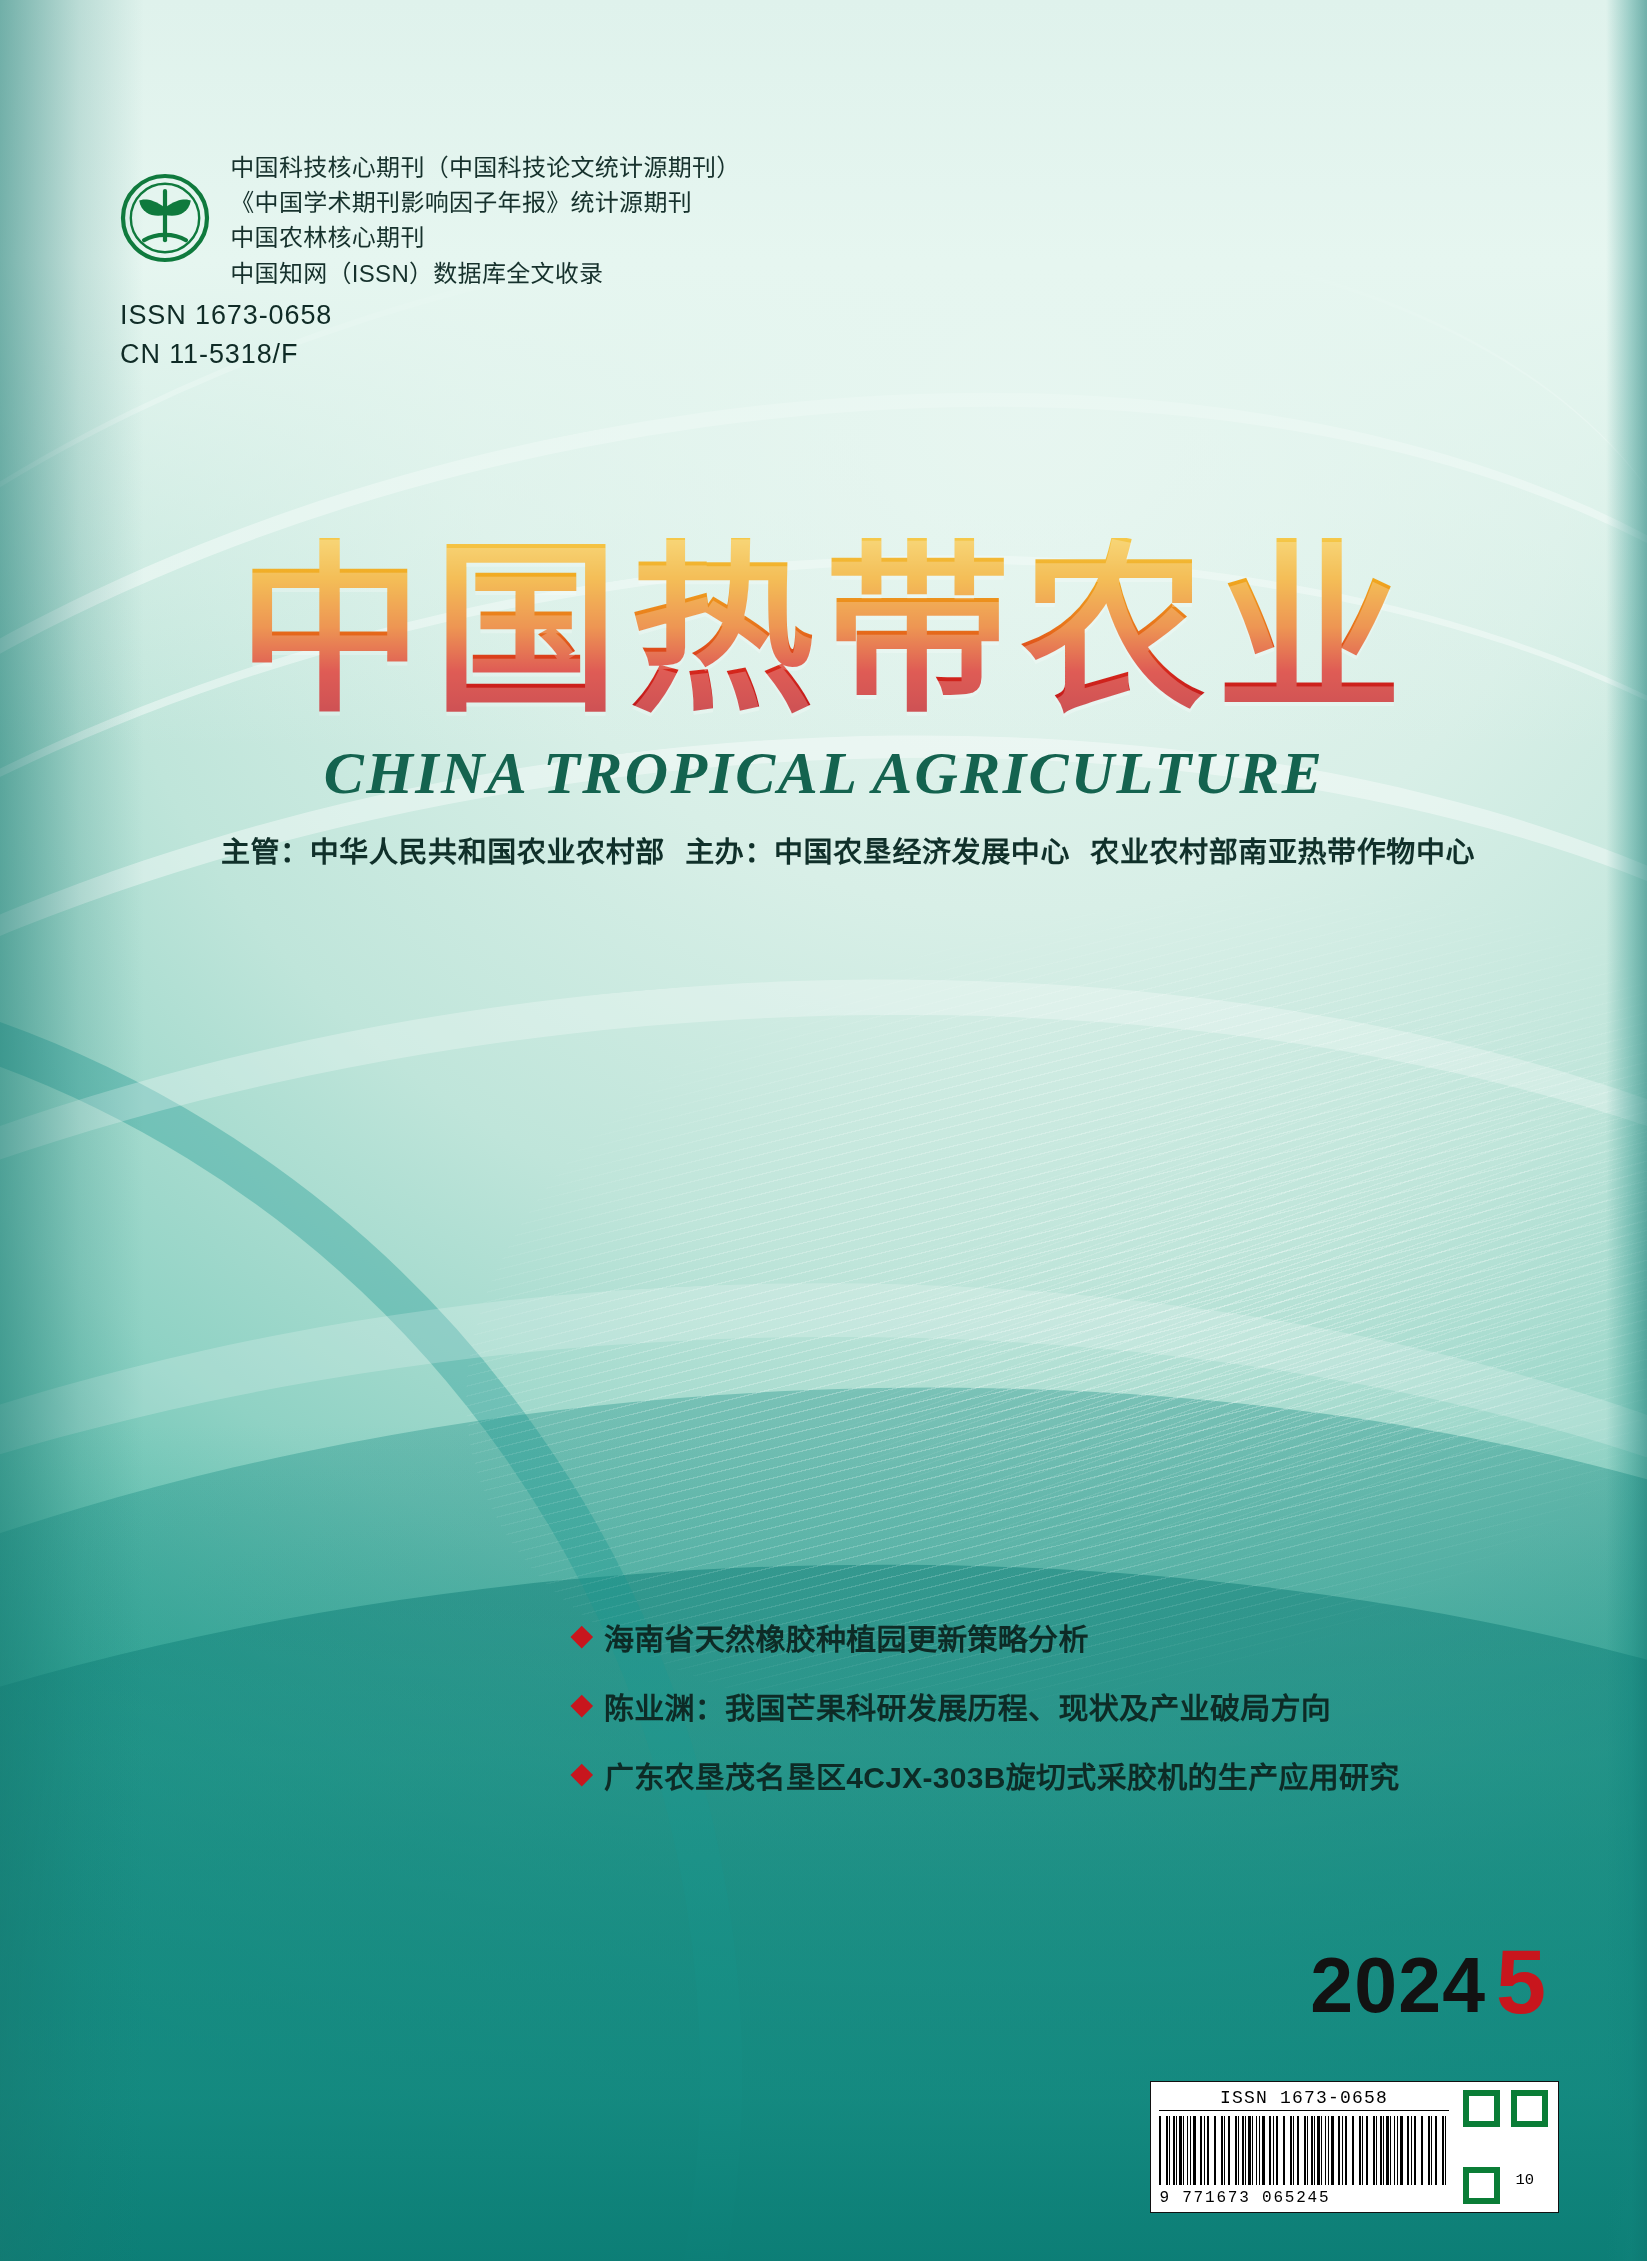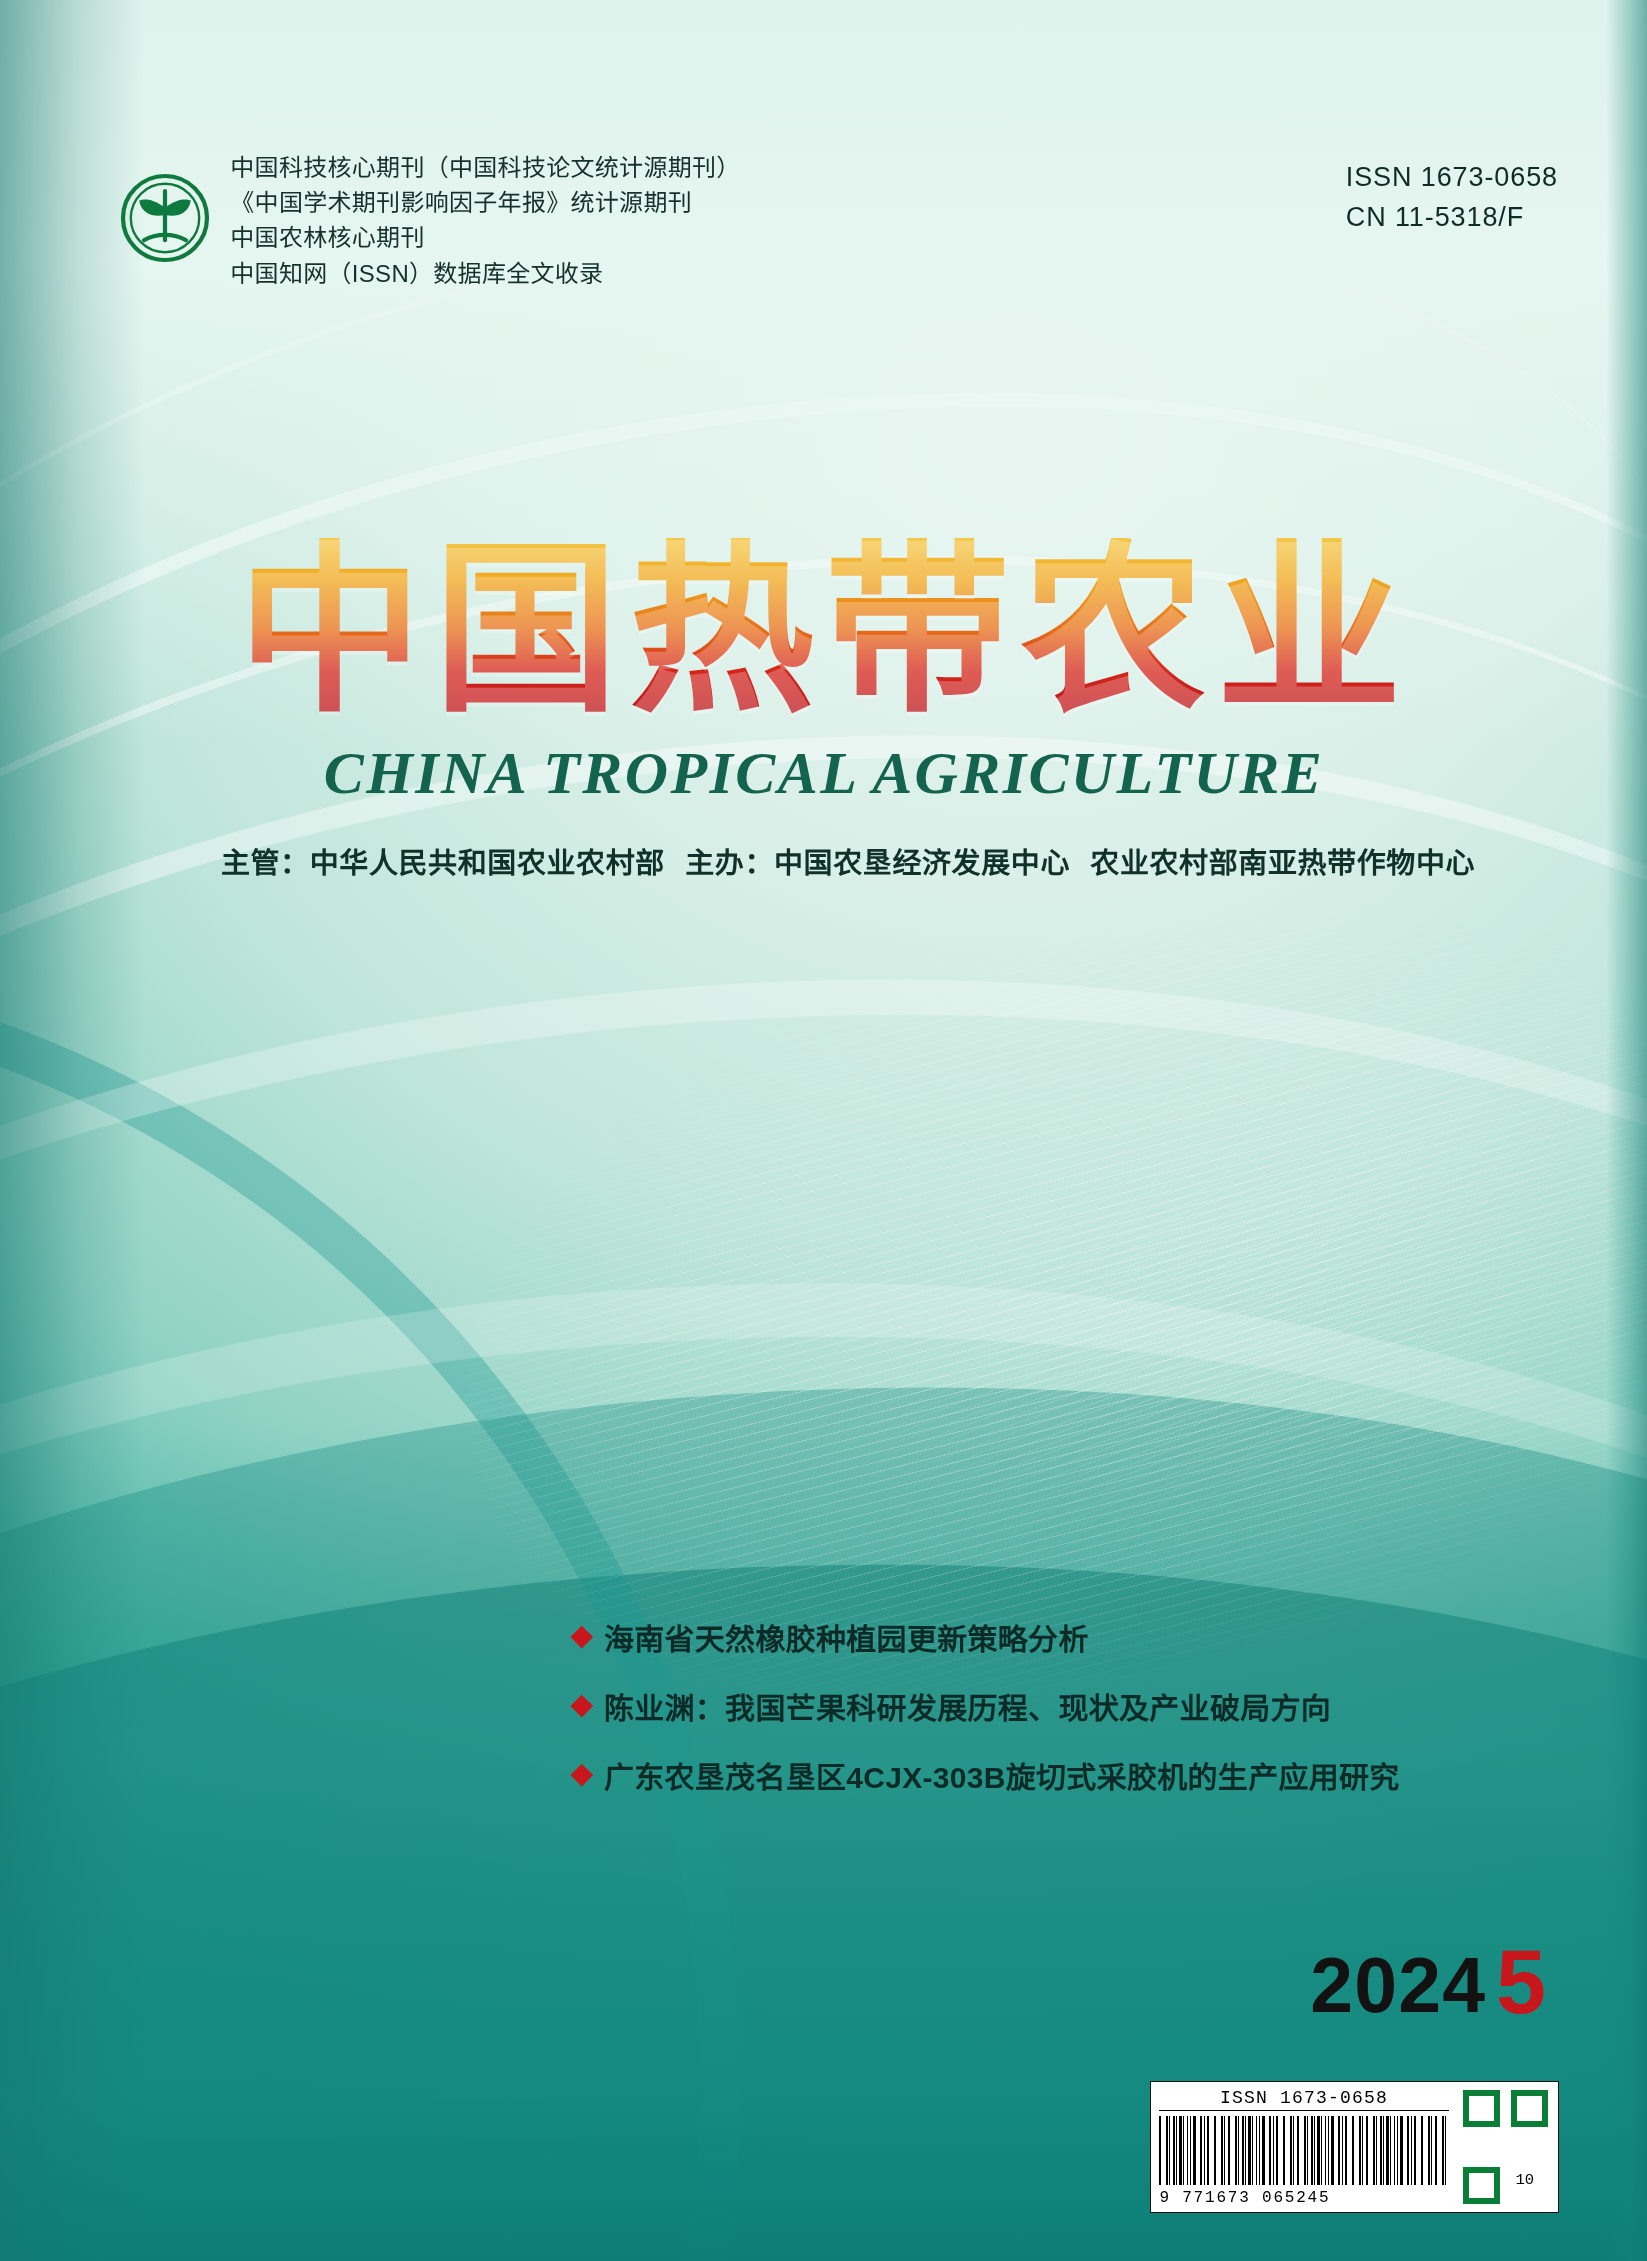--- a/index.html
+++ b/index.html
@@ -152,20 +152,21 @@
     background: linear-gradient(90deg, rgba(18,132,124,0) 0%, rgba(18,132,124,0.35) 60%, rgba(14,118,112,0.55) 100%);
   }
 
   
   .masthead {
     position: absolute;
     left: 120px; top: 150px; right: 90px;
     display: flex;
     align-items: flex-start;
     justify-content: space-between;
+    flex-direction: column;
   }
   .mast-left {
     display: flex;
     align-items: flex-start;
     gap: 20.3px;
   }
   .logo {
     width: 90px; height: 90px;
     flex: 0 0 90px;
     position: relative;
@@ -222,21 +223,21 @@
     margin-top: 15.5px;
     font-size: 60px;
     font-style: italic;
     font-weight: bold;
     letter-spacing: 2.4px;
     color: #14634f;
     font-family: "Liberation Serif", "DejaVu Serif", serif;
     text-align: center;
   }
   .sponsors {
-    margin-top: 31px;
+    margin-top: 20px;
     font-size: 29px;
     color: #10302a;
     font-weight: bold;
     letter-spacing: 0.6px;
     white-space: nowrap;
     padding-left: 48px;
   }
   .sponsors .lbl { font-weight: bold; }
   .sponsors .gap { display: inline-block; width: 20.3px; }
 

